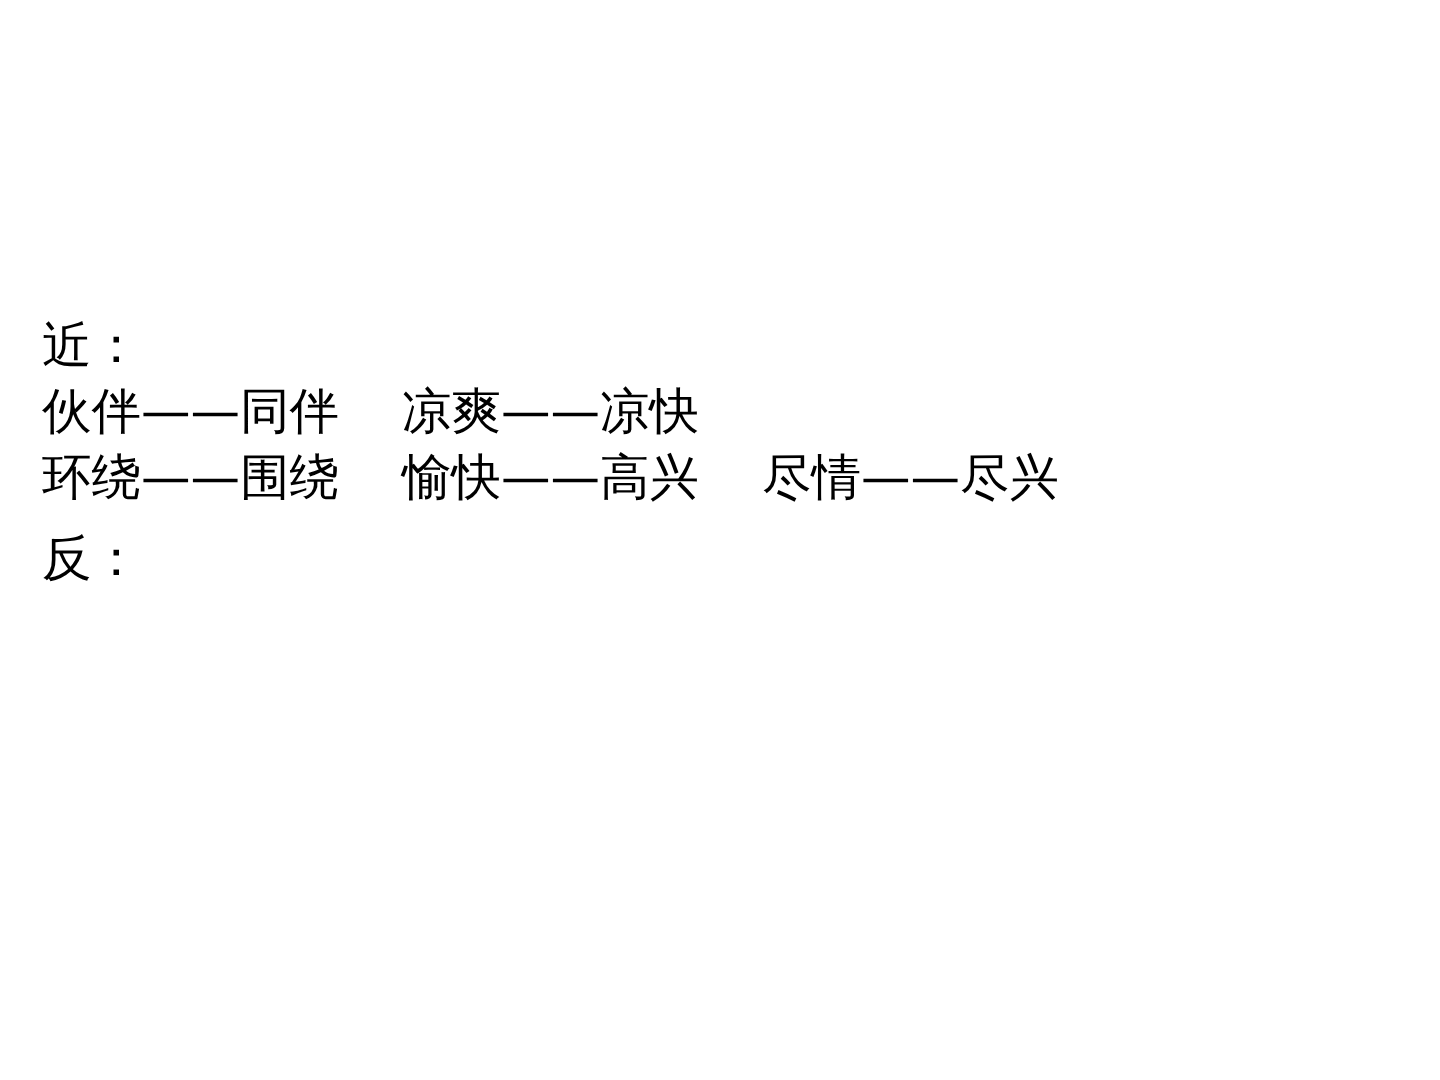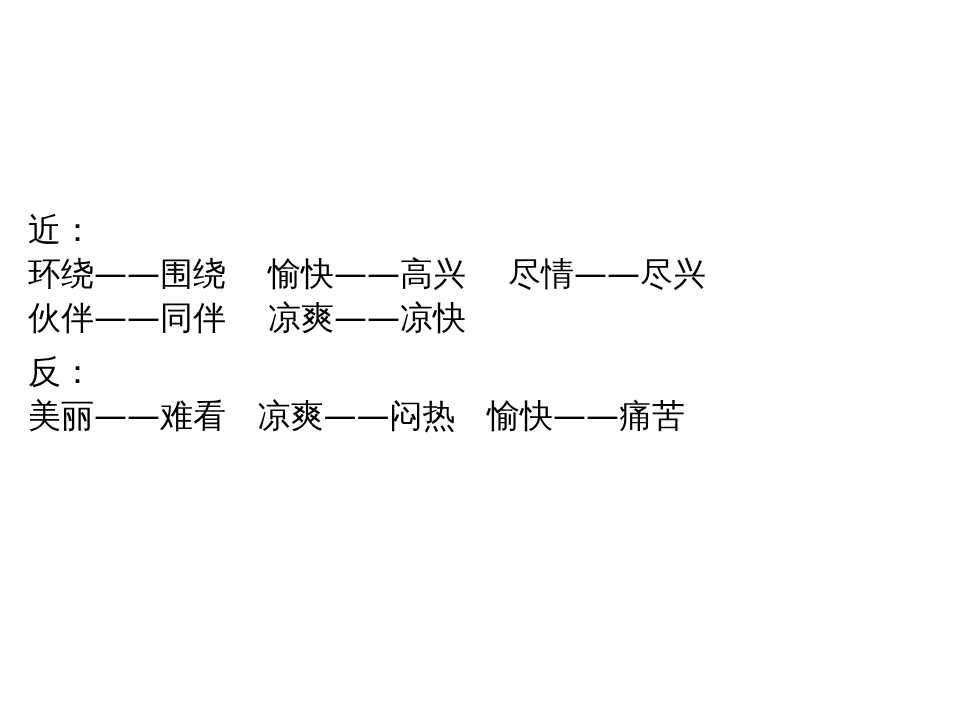--- a/index.html
+++ b/index.html
@@ -40,22 +40,21 @@
     height: 10px;
   }
 </style>
 </head>
 <body>
 
 <div class="slide">
   <div class="content">
 
     <div class="line heading">近：</div>
+    <div class="line">伙伴——同伴    凉爽——凉快</div>
     <div class="line">环绕——围绕    愉快——高兴    尽情——尽兴</div>
-    <div class="line">伙伴——同伴    凉爽——凉快</div>
 
     <div class="group-gap"></div>
 
     <div class="line heading">反：</div>
-    <div class="line">美丽——难看   凉爽——闷热   愉快——痛苦</div>
 
   </div>
 </div>
 
 </body></html>

